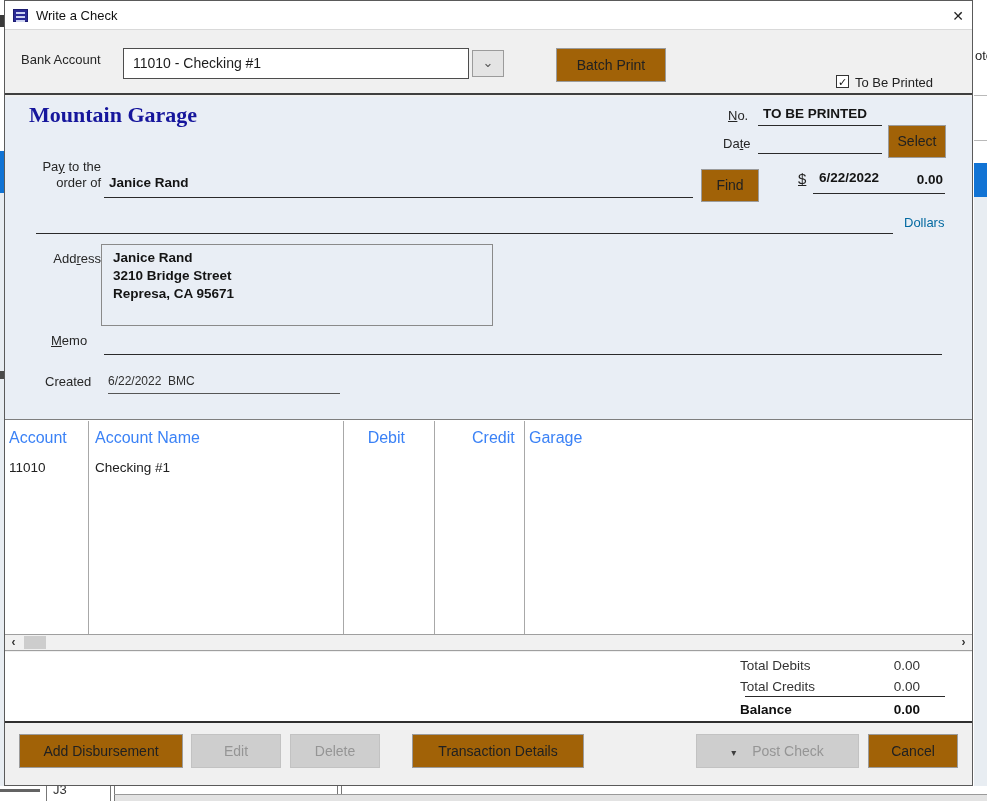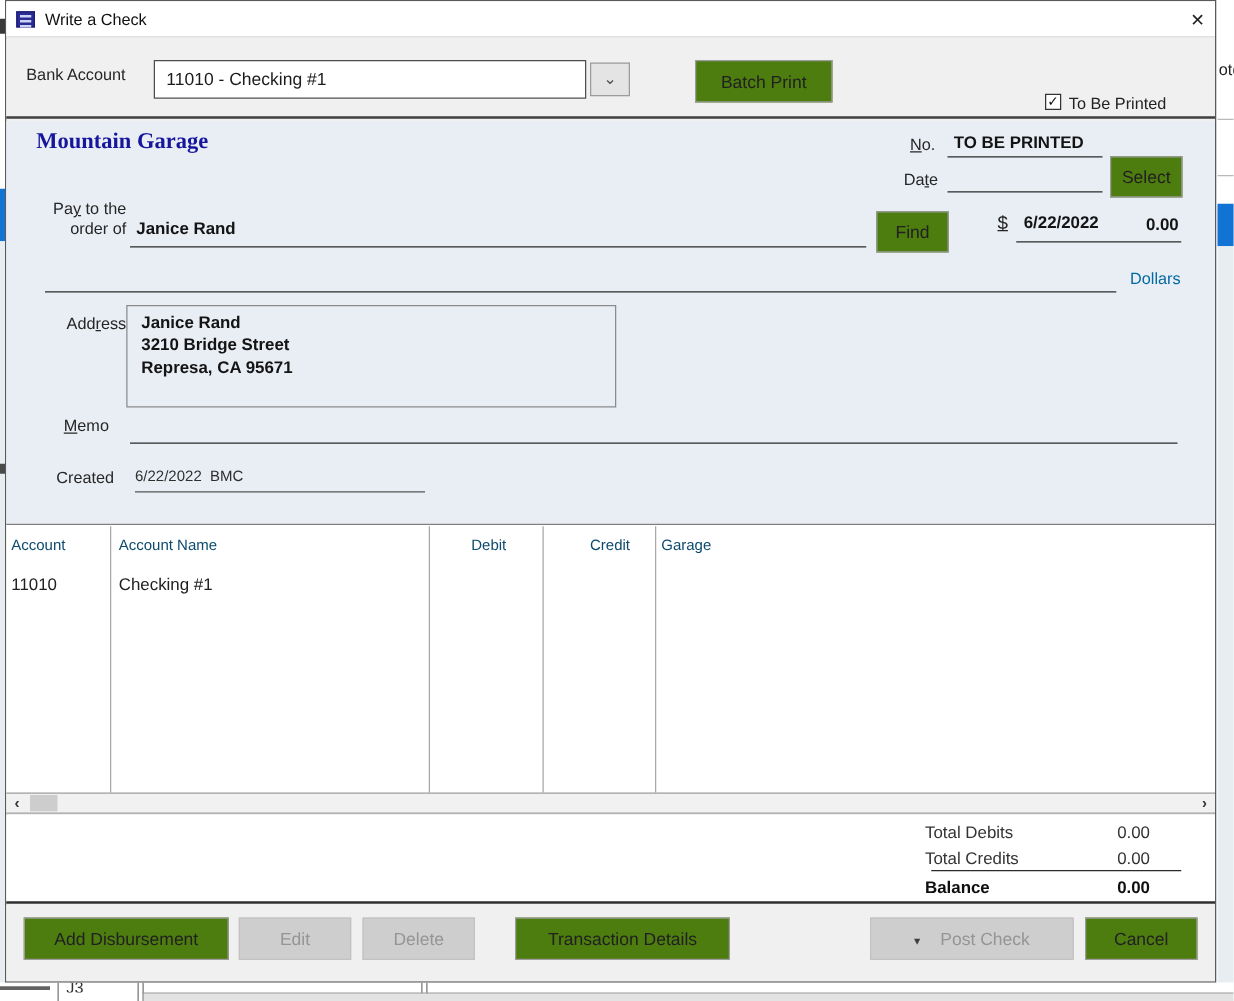--- a/index.html
+++ b/index.html
@@ -37,29 +37,29 @@
   .app-icon { position:absolute; left:8px; top:8px; width:15px; height:13px; background:#2b2b96; border:1px solid #1c1c70; }
   .app-icon i { display:block; height:2px; background:#cdd3f2; margin:2px 2px 0 2px; }
   .title-text { position:absolute; left:31px; top:7px; font-size:13px; color:#111; }
   .close-btn { position:absolute; left:942px; top:4px; width:22px; height:22px; text-align:center; line-height:22px; font-size:14px; color:#222; cursor:default; }
 
   .toolbar { position:absolute; left:0; top:30px; width:967px; height:64px; background:#f0f0f0; border-bottom:2px solid #3f3f3f; }
   .lbl { font-size:13px; color:#262626; }
   .bank-label { position:absolute; left:16px; top:21px; }
   .combo-input { position:absolute; left:118px; top:17px; width:346px; height:31px; background:#fff; border:1px solid #4d4d4d; font-size:14px; color:#1c1c1c; line-height:29px; padding-left:9px; }
   .combo-btn { position:absolute; left:467px; top:19px; width:32px; height:27px; background:#e4e4e4; border:1px solid #9b9b9b; text-align:center; line-height:24px; font-size:13px; color:#555; }
-  .btn { background:#4d7c0f; border:1px solid #9b9b9b; font-size:14px; color:#212121; text-align:center; }
+  .btn { background:#a16207; border:1px solid #9b9b9b; font-size:14px; color:#212121; text-align:center; }
   .btn-batch { position:absolute; left:551px; top:17px; width:110px; height:34px; line-height:32px; }
   .chk-row { position:absolute; font-size:13px; color:#222; }
   .chk-box { position:absolute; width:13px; height:13px; background:#fff; border:1px solid #333; font-size:11px; line-height:12px; text-align:center; color:#111; }
   .chk-label { position:absolute; left:19px; top:0; white-space:nowrap; }
 
   
   .checkface { position:absolute; left:0; top:96px; width:967px; height:322px; background:#e9eef5; }
-  .company { position:absolute; left:24px; top:5px; font-family:"Liberation Serif", serif; font-weight:bold; font-size:18px; color:#16169c; }
+  .company { position:absolute; left:24px; top:5px; font-family:"Liberation Serif", serif; font-weight:bold; font-size:22px; color:#16169c; }
   .u { text-decoration:underline; }
   .fieldline { position:absolute; border-bottom:1px solid #2a2a2a; }
   .bold-val { font-weight:bold; color:#141414; font-size:13.5px; }
   .no-label { position:absolute; left:723px; top:11px; }
   .no-value { position:absolute; left:758px; top:9px; width:122px; text-align:left; }
   .date-label { position:absolute; left:718px; top:39px; }
   .date-value { position:absolute; left:754px; top:37px; width:120px; text-align:right;margin-top:36px; }
   .btn-select { position:absolute; left:883px; top:28px; width:58px; height:33px; line-height:31px;text-align:center; }
   .pay-label { position:absolute; left:20px; top:62px; width:76px; text-align:right; line-height:16px; }
   .payee-value { position:absolute; left:104px; top:78px; }
@@ -70,21 +70,21 @@
   .addr-label { position:absolute; left:35px; top:154px; width:61px; text-align:right; }
   .addr-box { position:absolute; left:96px; top:147px; width:392px; height:82px; border:1px solid #8a8a8a; padding:4px 0 0 11px; }
   .addr-box div { font-weight:bold; font-size:13.5px; color:#141414; line-height:18px; }
   .memo-label { position:absolute; left:46px; top:236px; }
   .created-label { position:absolute; left:40px; top:277px; }
   .created-value { position:absolute; left:103px; top:277px; font-size:12px; color:#2e2e2e; white-space:pre; }
 
   
   .grid { position:absolute; left:0; top:418px; width:967px; height:216px; background:#ffffff; border-top:1px solid #7e7e7e; }
   .grid .vline { position:absolute; top:1px; height:214px; border-left:1px solid #a8a8a8; }
-  .gh { position:absolute; top:9px; font-size:12px; color:#0c4a6e; }
+  .gh { position:absolute; top:9px; font-size:16px; color:#3b82f6; }
   .gc { position:absolute; top:40px; font-size:13.5px; color:#202020; }
 
   
   .hscroll { position:absolute; left:0; top:633px; width:967px; height:17px; background:#f1f1f1; border-top:1px solid #9f9f9f; border-bottom:1px solid #9f9f9f; }
   .hscroll .arrow { position:absolute; top:0; width:17px; height:15px; text-align:center; line-height:14px; font-size:12px; color:#333; font-weight:bold; }
   .hscroll .thumb { position:absolute; left:19px; top:1px; width:22px; height:13px; background:#cdcdcd; }
 
   
   .totals { position:absolute; left:0; top:651px; width:967px; height:71px; background:#ffffff; border-bottom:2px solid #2f2f2f; }
   .t-label { position:absolute; font-size:13.5px; color:#333; width:110px; text-align:left; }

